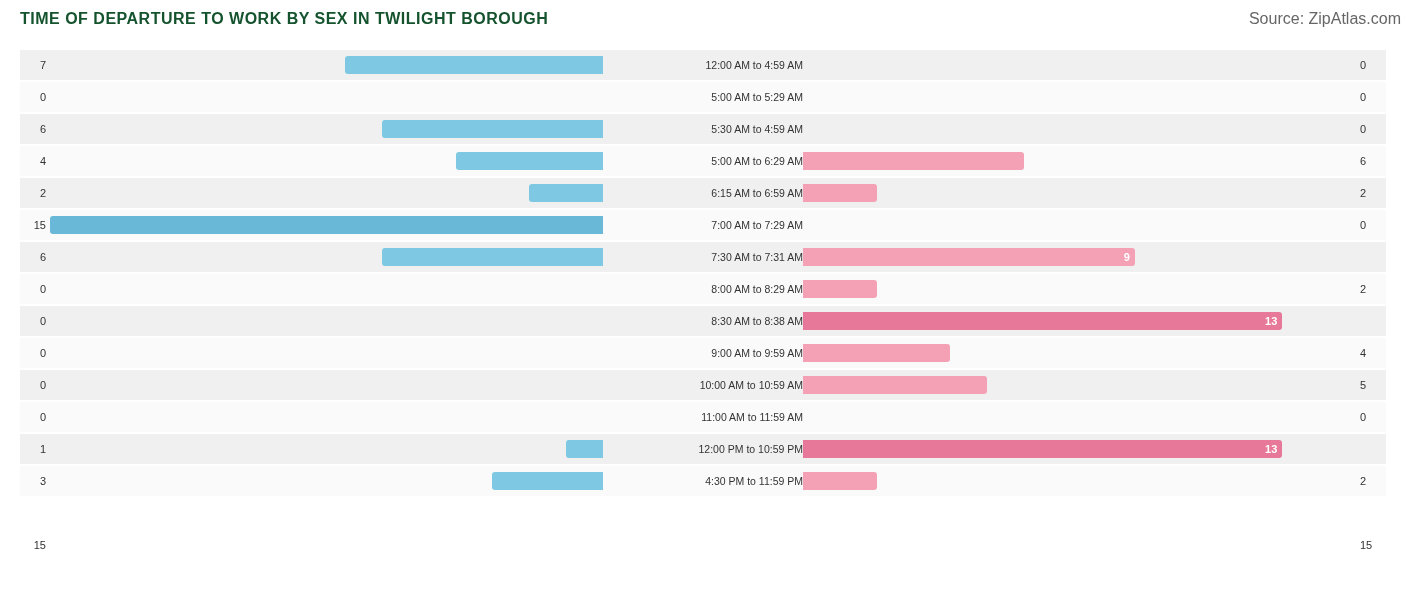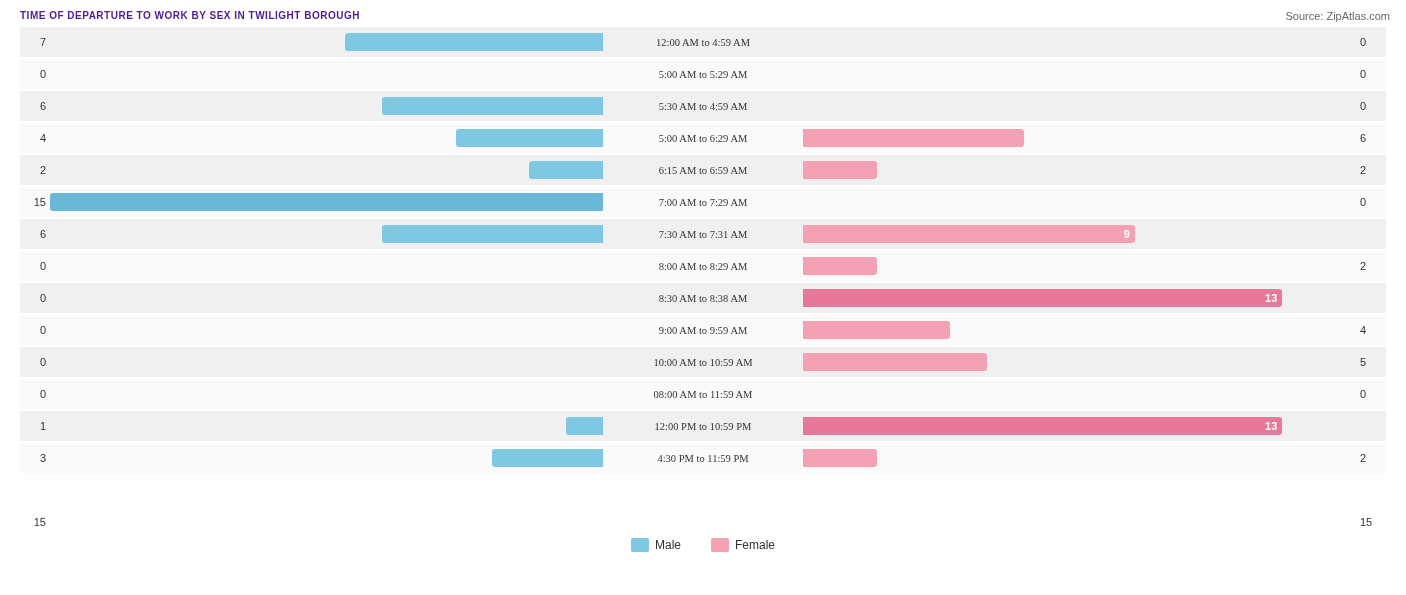--- a/index.html
+++ b/index.html
@@ -10,32 +10,32 @@
       height: 595px;
       overflow: hidden;
     }
     .chart-container {
       width: 1406px;
       height: 595px;
       padding: 10px 20px 40px 20px;
       position: relative;
     }
     .chart-title {
-      font-size: 10px;
+      font-size: 16px;
       font-weight: bold;
-      color: #4c1d95;
+      color: #14532d;
       text-transform: uppercase;
       letter-spacing: 0.5px;
-      margin-bottom: 6px;
+      margin-bottom: 22px;
     }
     .source {
       position: absolute;
       top: 10px;
-      right: 16px;
-      font-size: 11px;
+      right: 5px;
+      font-size: 16px;
       color: #666;
     }
     .chart-area {
       position: relative;
       width: 100%;
       height: calc(100% - 60px);
     }
     .row {
       display: flex;
       align-items: center;
@@ -74,27 +74,26 @@
     .right-bar-container {
       width: 50%;
       display: flex;
       justify-content: flex-start;
       align-items: center;
       height: 20px;
       position: relative;
     }
     .label-center {
       width: 200px;
-      text-align: center;
+      text-align: right;
       font-size: 10.5px;
       color: #333;
       flex-shrink: 0;
       z-index: 2;
       background: transparent;
-      font-family: Liberation Serif, serif;
     }
     .bar-male {
       background: #7ec8e3;
       height: 18px;
       border-radius: 3px 0 0 3px;
       display: flex;
       align-items: center;
       justify-content: flex-start;
       position: relative;
     }
@@ -360,21 +359,21 @@
     <div class="right-val">5</div>
   </div>
       <div class="row">
     <div class="left-val">0</div>
     <div class="bars-wrapper">
       <div class="left-bar-container">
         <div class="bar-male" style="width:0%; ">
           
         </div>
       </div>
-      <div class="label-center">08:00 AM to 11:59 AM</div>
+      <div class="label-center">11:00 AM to 11:59 AM</div>
       <div class="right-bar-container">
         <div class="bar-female" style="width:0%; ">
           
         </div>
       </div>
     </div>
     <div class="right-val">0</div>
   </div>
       <div class="row">
     <div class="left-val">1</div>
@@ -411,23 +410,13 @@
     <div class="right-val">2</div>
   </div>
     </div>
 
   <div class="axis-row">
     <div class="axis-left">15</div>
     <div class="axis-spacer"></div>
     <div class="axis-right">15</div>
   </div>
 
-  <div class="legend">
-    <div class="legend-item">
-      <div class="legend-box" style="background:#7ec8e3;"></div>
-      <span>Male</span>
-    </div>
-    <div class="legend-item">
-      <div class="legend-box" style="background:#f4a0b5;"></div>
-      <span>Female</span>
-    </div>
-  </div>
 </div>
 
 </body></html>

